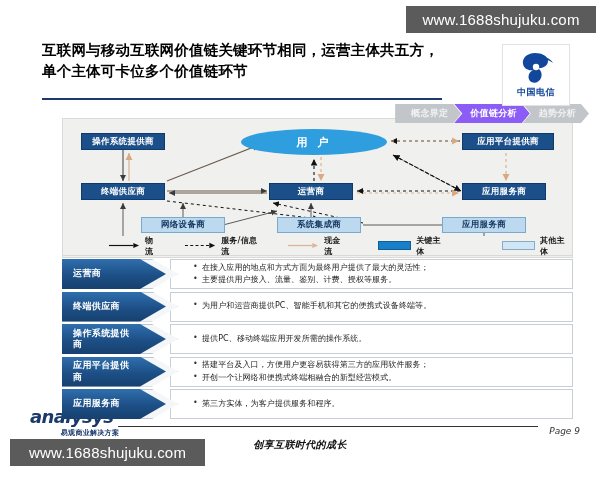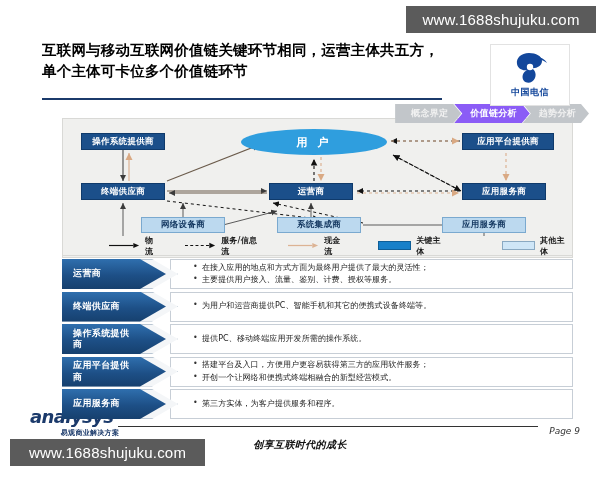--- a/index.html
+++ b/index.html
@@ -31,21 +31,21 @@
     font-size: 14.5px; font-weight: bold; color: #000;
     line-height: 1.45; letter-spacing: .2px;
   }
   #title-rule {
     position: absolute; left: 42px; top: 98px; width: 400px; height: 2px;
     background: #1b3a6b;
   }
 
   
   #ct-logo {
-    position: absolute; right: 30px; top: 44px; width: 80px; height: 62px;
+    position: absolute; right: 30px; top: 44px; width: 68px; height: 62px;
     background: #ffffff; border: 1px solid #e2e2e2;
     display: flex; flex-direction: column; align-items: center; justify-content: center;
     z-index: 30;
   }
   #ct-mark { width: 42px; height: 34px; }
   #ct-text { font-size: 9px; color: #14479b; font-weight: bold; margin-top: 1px; letter-spacing: .5px;}
 
   
   #tabs {
     position: absolute; right: 18px; top: 104px;

